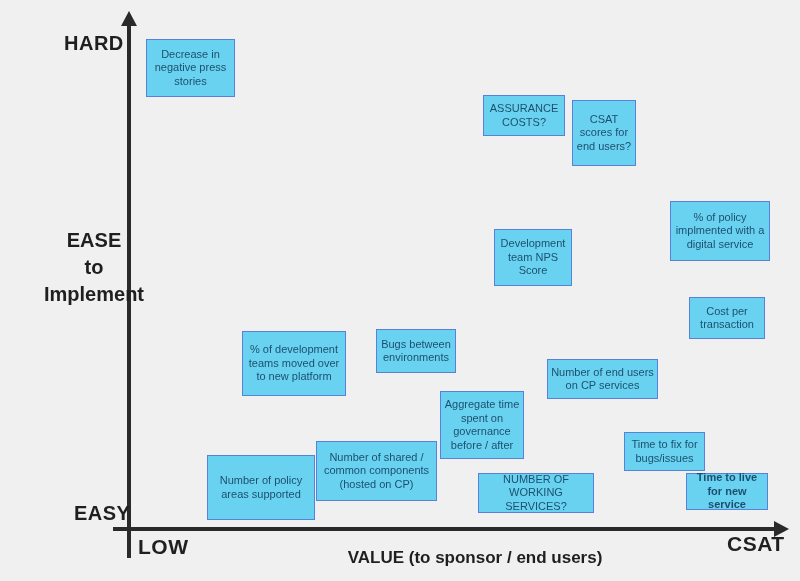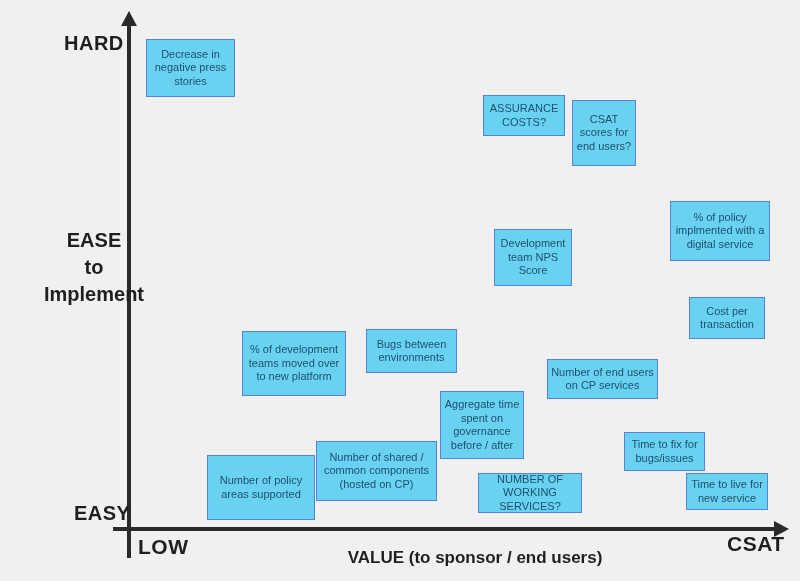--- a/index.html
+++ b/index.html
@@ -126,38 +126,38 @@
     </div>
   <div class="note" style="left: 494px; top: 229px; width: 78px; height: 57px;">
       <span class="note-text">Development team NPS Score</span>
     </div>
   <div class="note" style="left: 689px; top: 297px; width: 76px; height: 42px;">
       <span class="note-text">Cost per transaction</span>
     </div>
   <div class="note" style="left: 242px; top: 331px; width: 104px; height: 65px;">
       <span class="note-text">% of development teams moved over to new platform</span>
     </div>
-  <div class="note" style="left: 366px; top: 329px; width: 91px; height: 44px; text-align: center;">
+  <div class="note" style="left: 376px; top: 329px; width: 80px; height: 44px; text-align: center;">
       <span class="note-text">Bugs between environments</span>
     </div>
   <div class="note" style="left: 547px; top: 359px; width: 111px; height: 40px;">
       <span class="note-text">Number of end users on CP services</span>
     </div>
   <div class="note" style="left: 440px; top: 391px; width: 84px; height: 68px;">
       <span class="note-text">Aggregate time spent on governance before / after</span>
     </div>
   <div class="note" style="left: 624px; top: 412px; width: 81px; height: 39px; margin-top: 20px;">
       <span class="note-text">Time to fix for bugs/issues</span>
     </div>
   <div class="note" style="left: 207px; top: 455px; width: 108px; height: 65px;">
       <span class="note-text">Number of policy areas supported</span>
     </div>
   <div class="note" style="left: 316px; top: 441px; width: 121px; height: 60px;">
       <span class="note-text">Number of shared / common components (hosted on CP)</span>
     </div>
-  <div class="note" style="left: 478px; top: 473px; width: 104px; height: 40px;">
+  <div class="note" style="left: 478px; top: 473px; width: 116px; height: 40px;">
       <span class="note-text">NUMBER OF WORKING SERVICES?</span>
     </div>
-  <div class="note" style="left: 686px; top: 473px; width: 82px; height: 37px;">
+  <div class="note" style="left: 686px; top: 473px; width: 82px; height: 37px; font-weight: bold;">
       <span class="note-text">Time to live for new service</span>
     </div>
 
 </div>
 
 </body></html>

